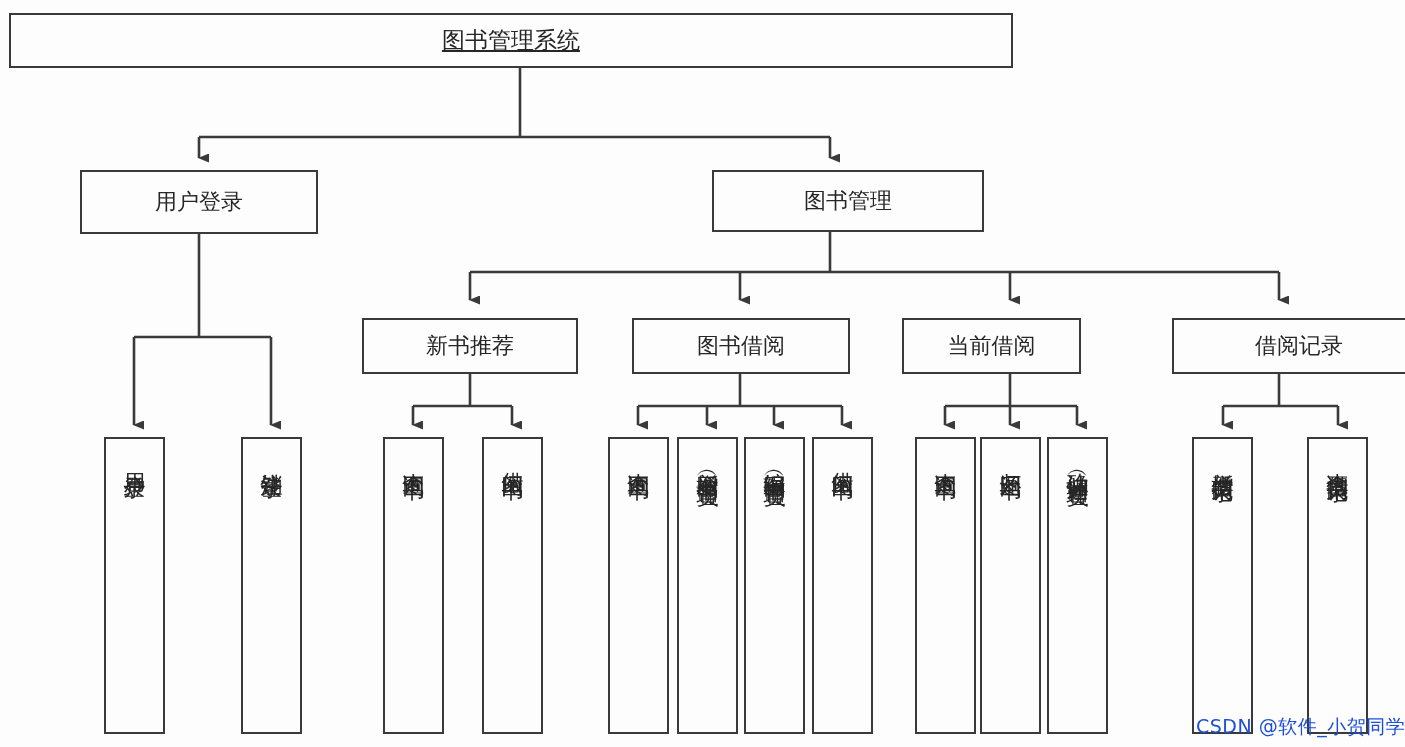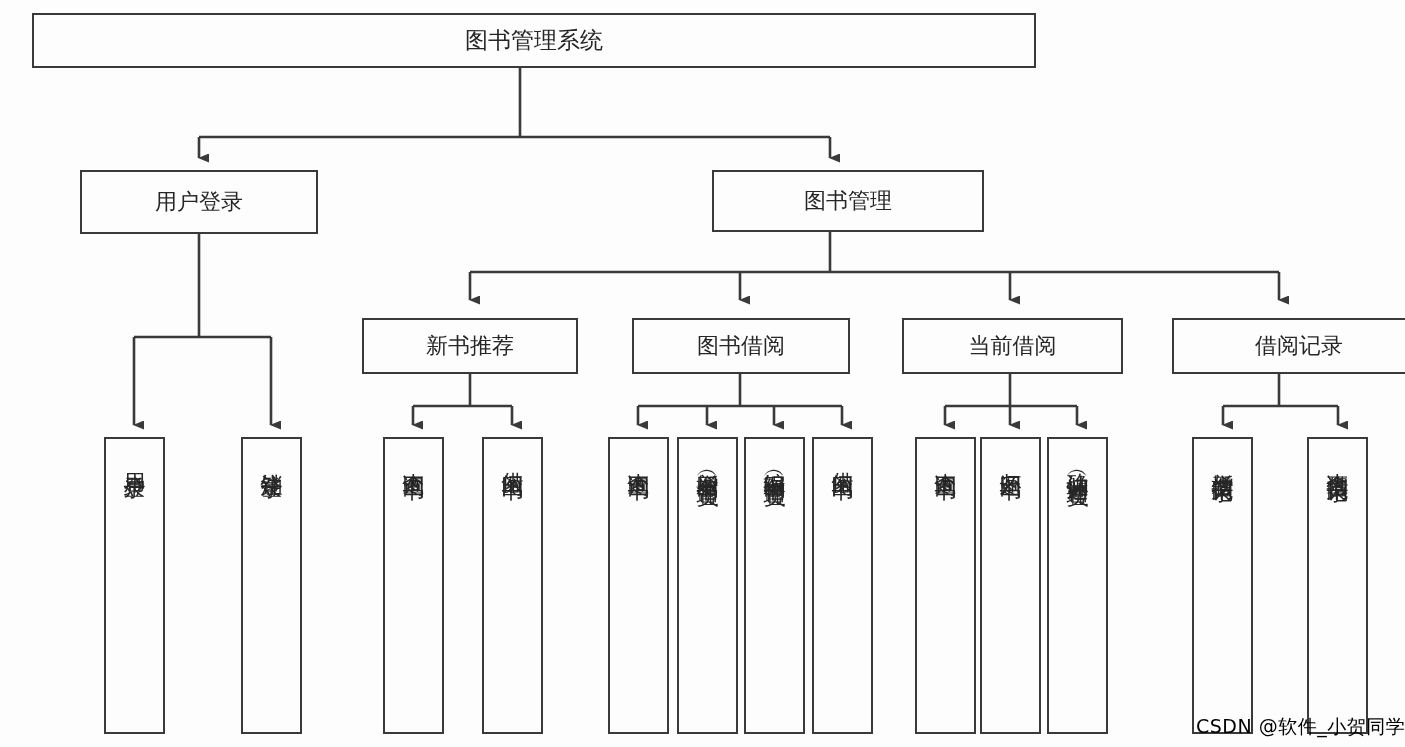--- a/index.html
+++ b/index.html
@@ -52,21 +52,21 @@
   .n-leaf .lbl {
     writing-mode: vertical-rl;
     text-orientation: upright;
     font-size: 22px;
     letter-spacing: 2px;
     line-height: 1.0;
     white-space: nowrap;
   }
   .watermark {
     position: absolute;
-    color: #000000;
+    color: #1d4ed8;
     font-size: 19px;
     white-space: nowrap;
     letter-spacing: 0.5px;
   }
 </style>
 </head>
 <body>
 
 <div id="canvas">
 
@@ -113,41 +113,41 @@
       <path d="M1010,406 L1010,425" marker-end="url(#arw)"></path>
       <path d="M1077,406 L1077,425" marker-end="url(#arw)"></path>
 
       <path d="M1279,374 L1279,406"></path>
       <path d="M1223,406 L1338,406"></path>
       <path d="M1223,406 L1223,425" marker-end="url(#arw)"></path>
       <path d="M1338,406 L1338,425" marker-end="url(#arw)"></path>
     </g>
   </svg>
 
-  <div class="node n-root" style="left:32px; top:13px; width:1004px; height:55px;">
+  <div class="node n-root" style="left:9px; top:13px; width:1004px; height:55px;text-decoration:underline;">
     <span class="lbl">图书管理系统</span>
   </div>
 
   <div class="node n-mid" style="left:80px; top:170px; width:238px; height:64px;">
     <span class="lbl">用户登录</span>
   </div>
 
   <div class="node n-mid" style="left:712px; top:170px; width:272px; height:62px;">
     <span class="lbl">图书管理</span>
   </div>
 
   <div class="node n-mid" style="left:362px; top:318px; width:216px; height:56px;">
     <span class="lbl">新书推荐</span>
   </div>
 
   <div class="node n-mid" style="left:632px; top:318px; width:218px; height:56px;">
     <span class="lbl">图书借阅</span>
   </div>
 
-  <div class="node n-mid" style="left:902px; top:318px; width:221px; height:56px;">
+  <div class="node n-mid" style="left:902px; top:318px; width:179px; height:56px;">
     <span class="lbl">当前借阅</span>
   </div>
 
   <div class="node n-mid" style="left:1172px; top:318px; width:254px; height:56px;">
     <span class="lbl">借阅记录</span>
   </div>
 
   <div class="node n-leaf" style="left:104px; top:437px; width:61px; height:297px;">
     <span class="lbl">用户登录</span>
   </div>

